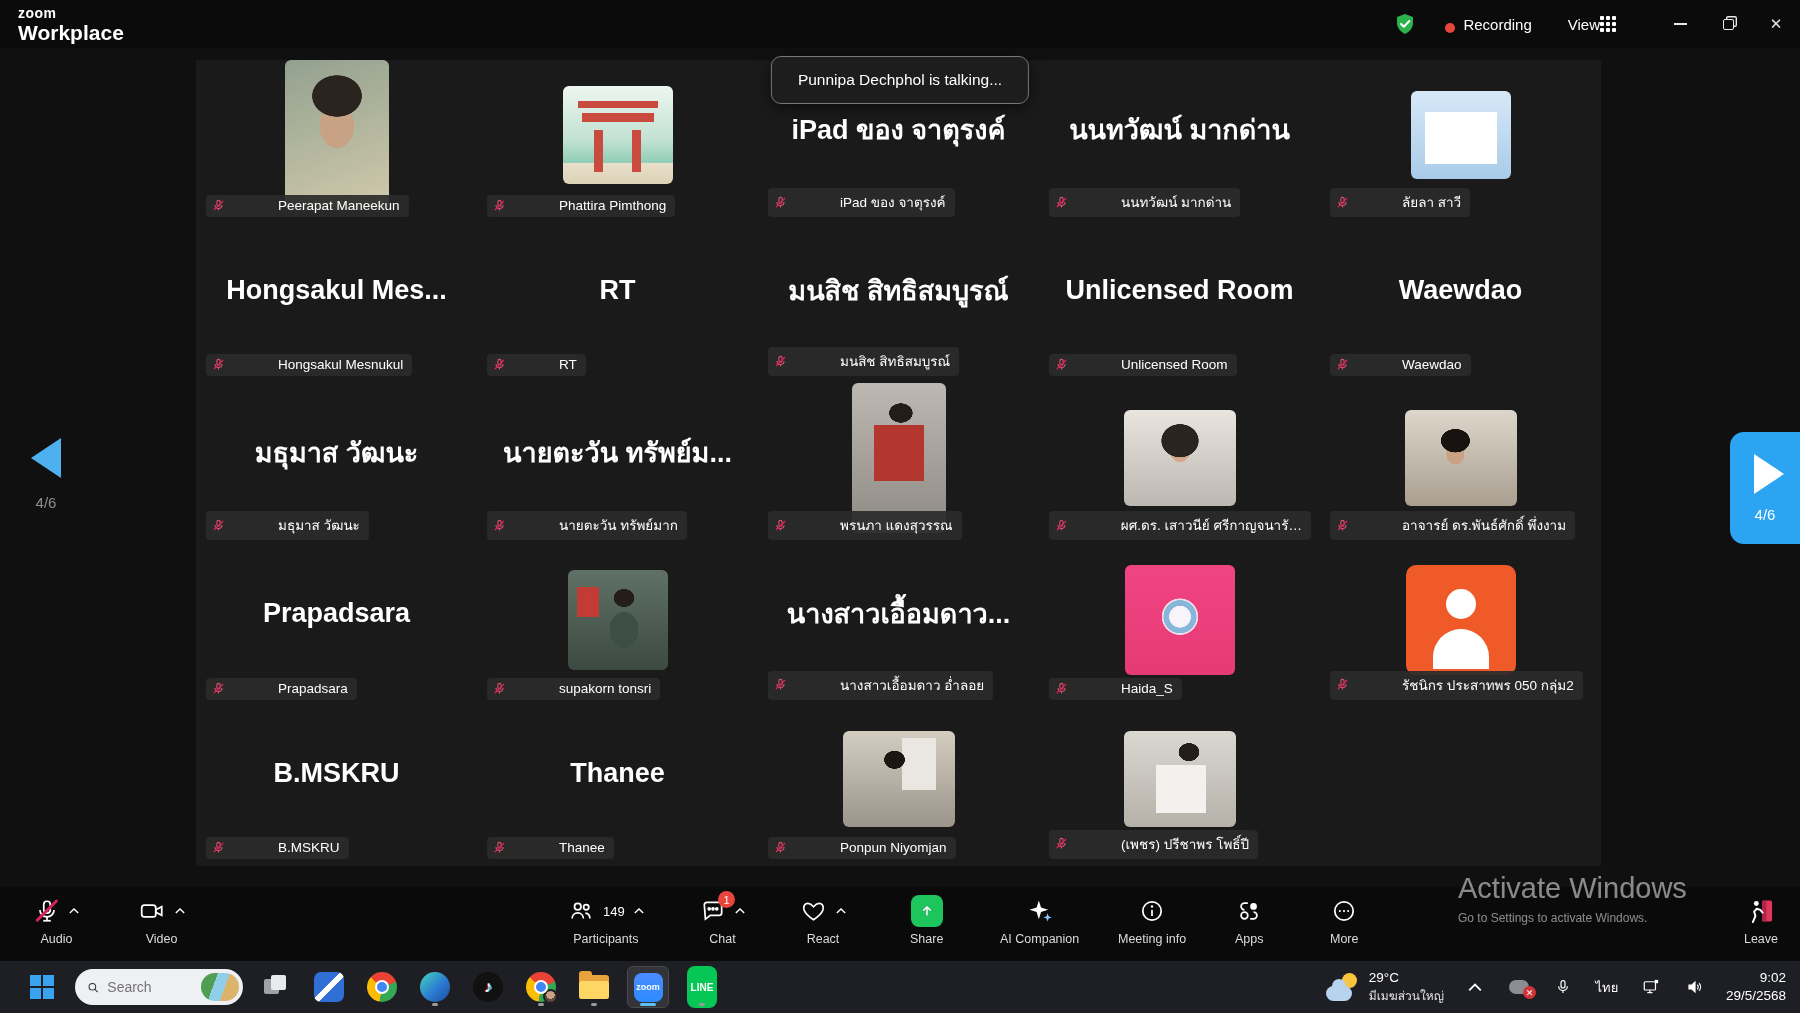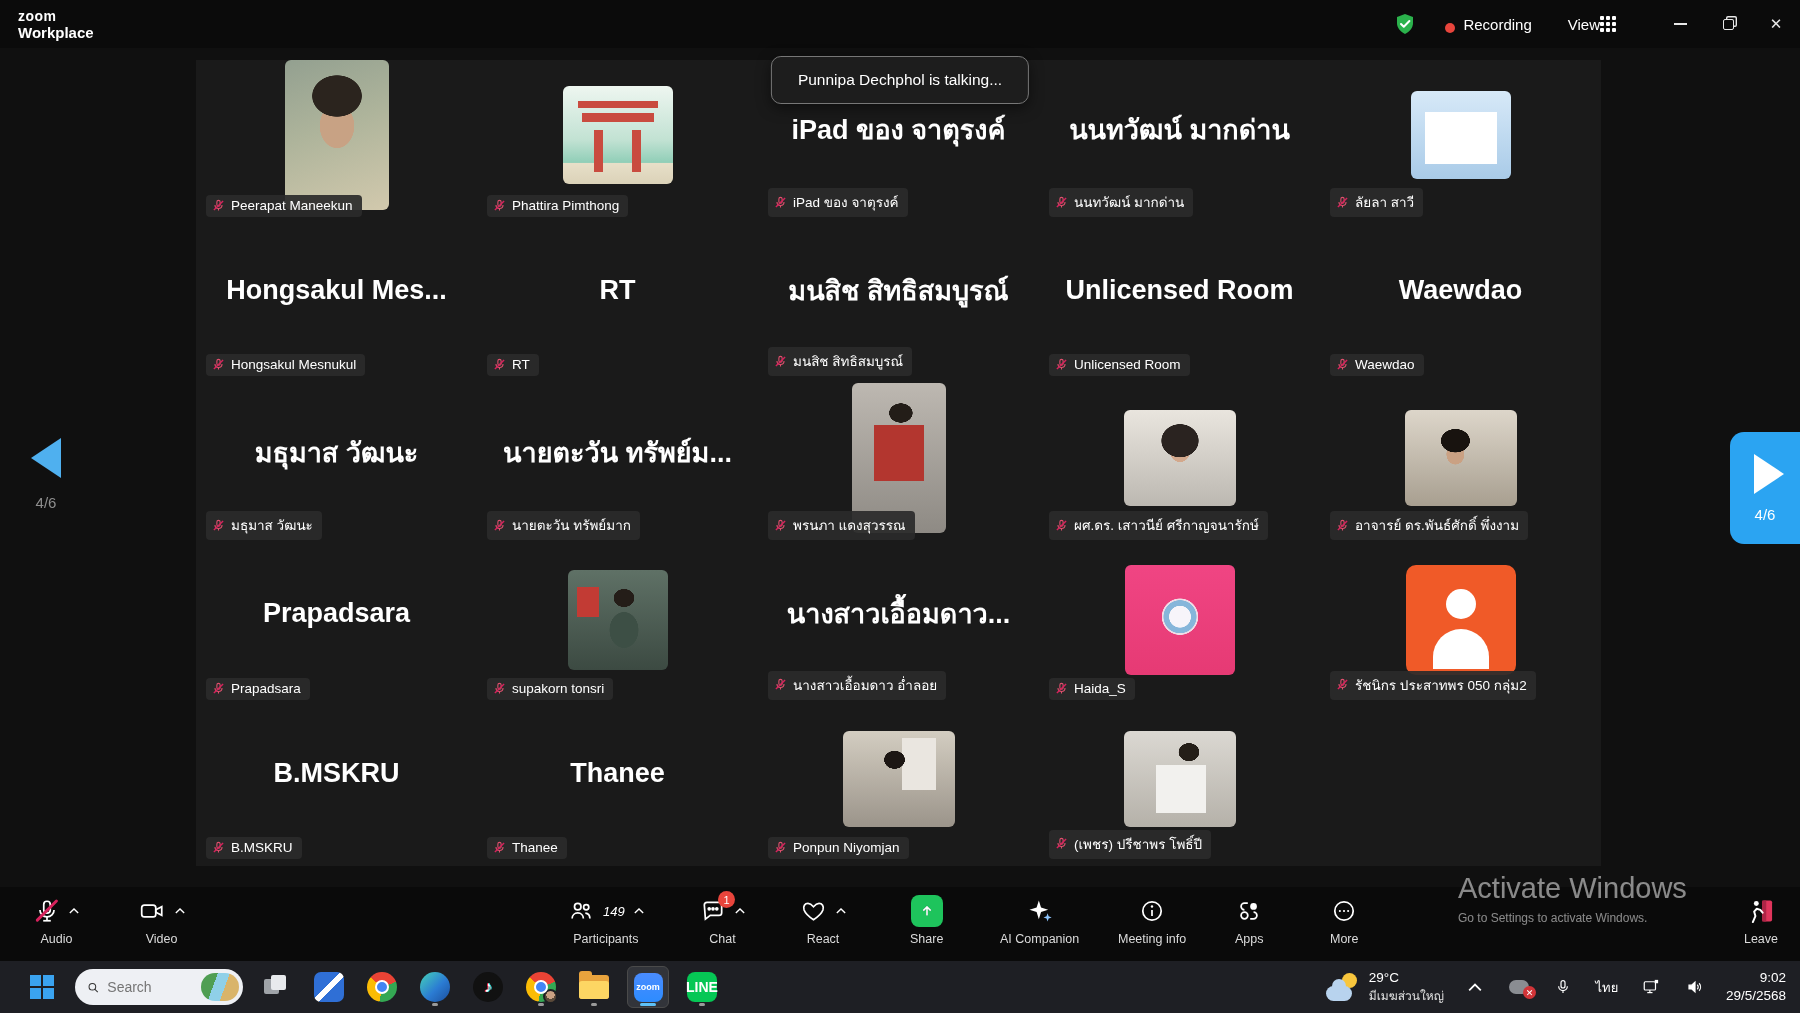--- a/index.html
+++ b/index.html
@@ -4,21 +4,21 @@
 <style>
   * { margin:0; padding:0; box-sizing:border-box; }
   html,body { width:1800px; height:1013px; overflow:hidden; background:#0b0b0b;
     font-family:"Liberation Sans", sans-serif; color:#fff; }
 
   
   .titlebar { position:absolute; top:0; left:0; width:1800px; height:48px; background:#0b0b0b;
     display:flex; align-items:center; justify-content:space-between; z-index:40; }
   .logo { padding-left:18px; line-height:1; }
   .logo .l1 { font-size:14px; font-weight:700; letter-spacing:.5px; }
-  .logo .l2 { font-size:15px; font-weight:600; margin-top:2px; }
+  .logo .l2 { font-size:21px; font-weight:600; margin-top:2px; }
   .tb-right { display:flex; align-items:center; height:48px; }
   .shield { width:24px; height:24px; margin-right:28px; }
   .rec { display:flex; align-items:flex-end; gap:8px; font-size:15px; margin-right:36px; cursor:default; }
   .rec-dot { width:10px; height:10px; border-radius:50%; background:#e8453c; }
   .viewbtn { display:flex; align-items:center; font-size:15px; margin-right:40px; }
   .grid-ico { display:grid; grid-template-columns:repeat(3,4px); grid-gap:2px; }
   .grid-ico i { width:4px; height:4px; background:#fff; border-radius:1px; }
   .winbtn { width:48px; height:48px; display:flex; align-items:center; justify-content:center; font-size:15px; color:#e8e8e8; }
   .win-min i { display:block; width:13px; height:1.6px; background:#e8e8e8; }
   .win-rest i { display:block; width:11px; height:11px; border:1.4px solid #e8e8e8; border-radius:2px; box-shadow:3px -3px 0 -1.4px #0b0b0b, 3px -3px 0 0 #e8e8e8; }
@@ -30,21 +30,21 @@
   .tile { position:relative; display:flex; align-items:center; justify-content:center; }
   .display { font-size:27px; font-weight:700; color:#fff; margin-bottom:26px; white-space:nowrap; }
   .vbox { border-radius:6px; margin-bottom:14px; position:relative; overflow:hidden; }
   .avatar-person { position:absolute; inset:0; }
   .avatar-person .head { position:absolute; left:50%; top:22%; width:30px; height:30px; margin-left:-15px;
     background:#fff; border-radius:50%; }
   .avatar-person .body { position:absolute; left:50%; top:58%; width:56px; height:40px; margin-left:-28px;
     background:#fff; border-radius:28px 28px 0 0; }
   .chip { position:absolute; left:10px; bottom:7px; display:flex; align-items:center; gap:6px;
     background:rgba(42,42,42,.92); border-radius:4px; padding:3px 9px 4px 6px; max-width:262px; }
-  .chip-name { font-size:13.5px; color:#fff; white-space:nowrap; overflow:hidden; text-overflow:ellipsis; }
+  .chip-name { font-size:13.5px; color:#fff; white-space:nowrap; overflow:hidden; text-overflow:ellipsis;margin-left:47px; }
 
   
   .banner { position:absolute; top:56px; left:50%; transform:translateX(-50%); z-index:45;
     background:#1d1d1d; border:1px solid #777; border-radius:10px; padding:14px 26px;
     font-size:15.5px; color:#fff; box-shadow:0 4px 14px rgba(0,0,0,.5); white-space:nowrap; }
 
   
   .pager-left { position:absolute; left:14px; top:438px; width:64px; text-align:center; z-index:30; }
   .pager-left .tri { width:0; height:0; border-top:20px solid transparent; border-bottom:20px solid transparent;
     border-right:30px solid #4fb0ef; margin:0 auto; }
@@ -54,21 +54,21 @@
   .pager-right .tri { width:0; height:0; border-top:20px solid transparent; border-bottom:20px solid transparent;
     border-left:30px solid #fff; margin-left:8px; }
   .pager-right .pg { color:#fff; font-size:15px; margin-top:12px; }
 
   
   .toolbar { position:absolute; left:0; bottom:52px; width:1800px; height:74px; background:#0a0a0a; z-index:20; }
   .tb-item { position:absolute; top:6px; display:flex; flex-direction:column; align-items:center; cursor:pointer; }
   .tb-ico-row { display:flex; align-items:center; gap:9px; height:36px; }
   .tb-label { font-size:12.5px; color:#dcdcdc; margin-top:3px; white-space:nowrap; }
   .caret { width:10px; height:6px; }
-  .count { font-size:13px; color:#fff;font-style:italic; }
+  .count { font-size:13px; color:#fff; }
   .audio-wrap { position:relative; }
   .audio-slash { position:absolute; left:-2px; top:11px; width:30px; height:3.4px; background:#d6225c;
     transform:rotate(-45deg); border-radius:2px; }
   .chat-wrap { position:relative; }
   .chat-badge { position:absolute; top:-7px; right:-9px; min-width:17px; height:17px; border-radius:9px;
     background:#e8453c; color:#fff; font-size:11px; display:flex; align-items:center; justify-content:center; padding:0 4px; }
   .share-box { width:32px; height:32px; border-radius:8px; background:#1ec45c; display:flex; align-items:center; justify-content:center; }
 
   
   .watermark { position:absolute; left:1458px; top:872px; z-index:60; color:rgba(255,255,255,.52); pointer-events:none; }
@@ -105,21 +105,21 @@
   .tiktok { width:30px; height:30px; border-radius:50%; background:#111; color:#fff; display:flex; align-items:center;
     justify-content:center; font-size:16px; font-weight:700; text-shadow:1px 0 #25f4ee,-1px 0 #fe2c55; }
   .folder { position:relative; width:30px; height:24px; }
   .folder .back { position:absolute; inset:0; background:#e8a33d; border-radius:3px; }
   .folder .tab { position:absolute; left:0; top:-4px; width:13px; height:7px; background:#e8a33d; border-radius:3px 3px 0 0; }
   .folder .front { position:absolute; left:0; top:6px; width:30px; height:18px; background:#fdd663; border-radius:3px; }
   .zoom-active { width:42px; height:42px; border:1px solid #4a4a4a; background:#32343a; border-radius:6px; }
   .zoom-sq { width:29px; height:29px; border-radius:8px; background:linear-gradient(180deg,#4a8cff,#2d8cff);
     color:#fff; font-size:9px; font-weight:700; display:flex; align-items:center; justify-content:center; }
   .zoom-run { background:#5ec1f7; width:16px; }
-  .line-ico { width:30px; height:30px; border-radius:8px; background:#06c755; color:#fff; font-size:14px; font-weight:700;
+  .line-ico { width:30px; height:42px; border-radius:8px; background:#06c755; color:#fff; font-size:10px; font-weight:700;
     display:flex; align-items:center; justify-content:center; }
 
   .tk-right { margin-left:auto; display:flex; align-items:center; gap:18px; padding-right:14px; }
   .weather { display:flex; align-items:center; gap:9px; cursor:pointer; }
   .w-ico { position:relative; width:34px; height:28px; }
   .w-ico .sun { position:absolute; right:3px; top:0; width:15px; height:15px; border-radius:50%; background:#f8c63d; }
   .w-ico .cloud { position:absolute; left:0; bottom:0; width:26px; height:15px; border-radius:10px; background:#b8d3ee; }
   .w-ico .cloud::before { content:""; position:absolute; left:6px; top:-7px; width:14px; height:14px; border-radius:50%; background:#b8d3ee; }
   .w-txt .t1 { font-size:13.5px; color:#fff; }
   .w-txt .t2 { font-size:12px; color:#e2e2e2; margin-top:1px; }

